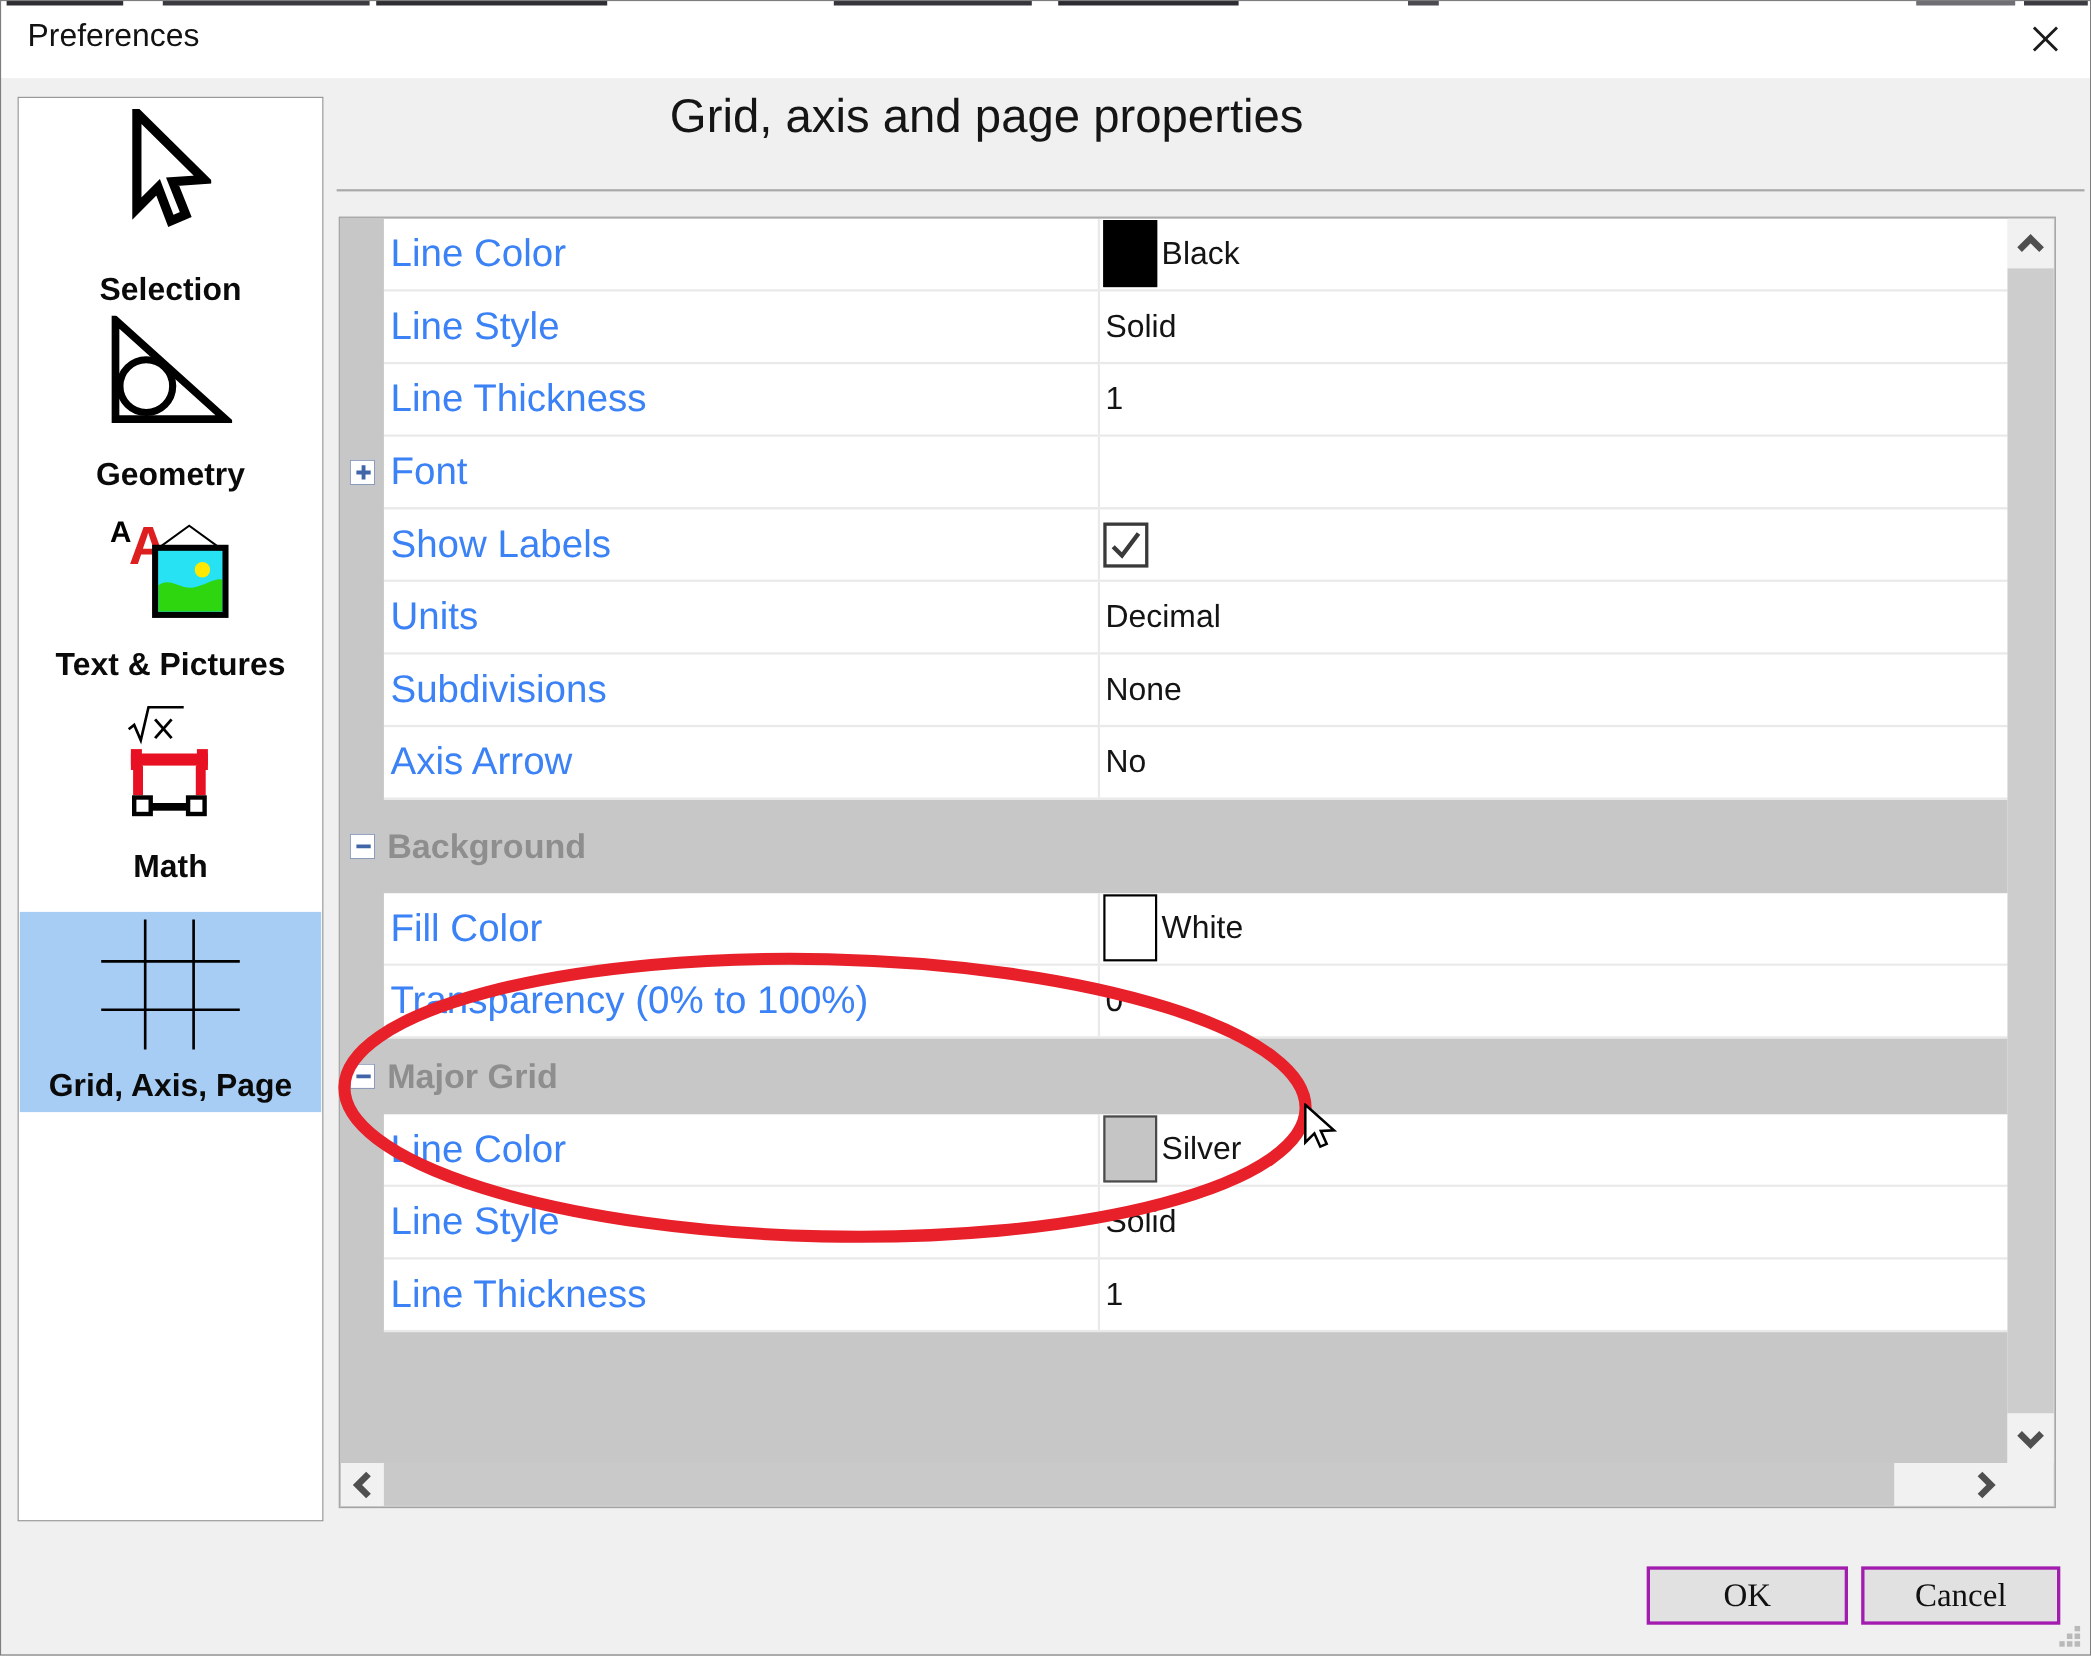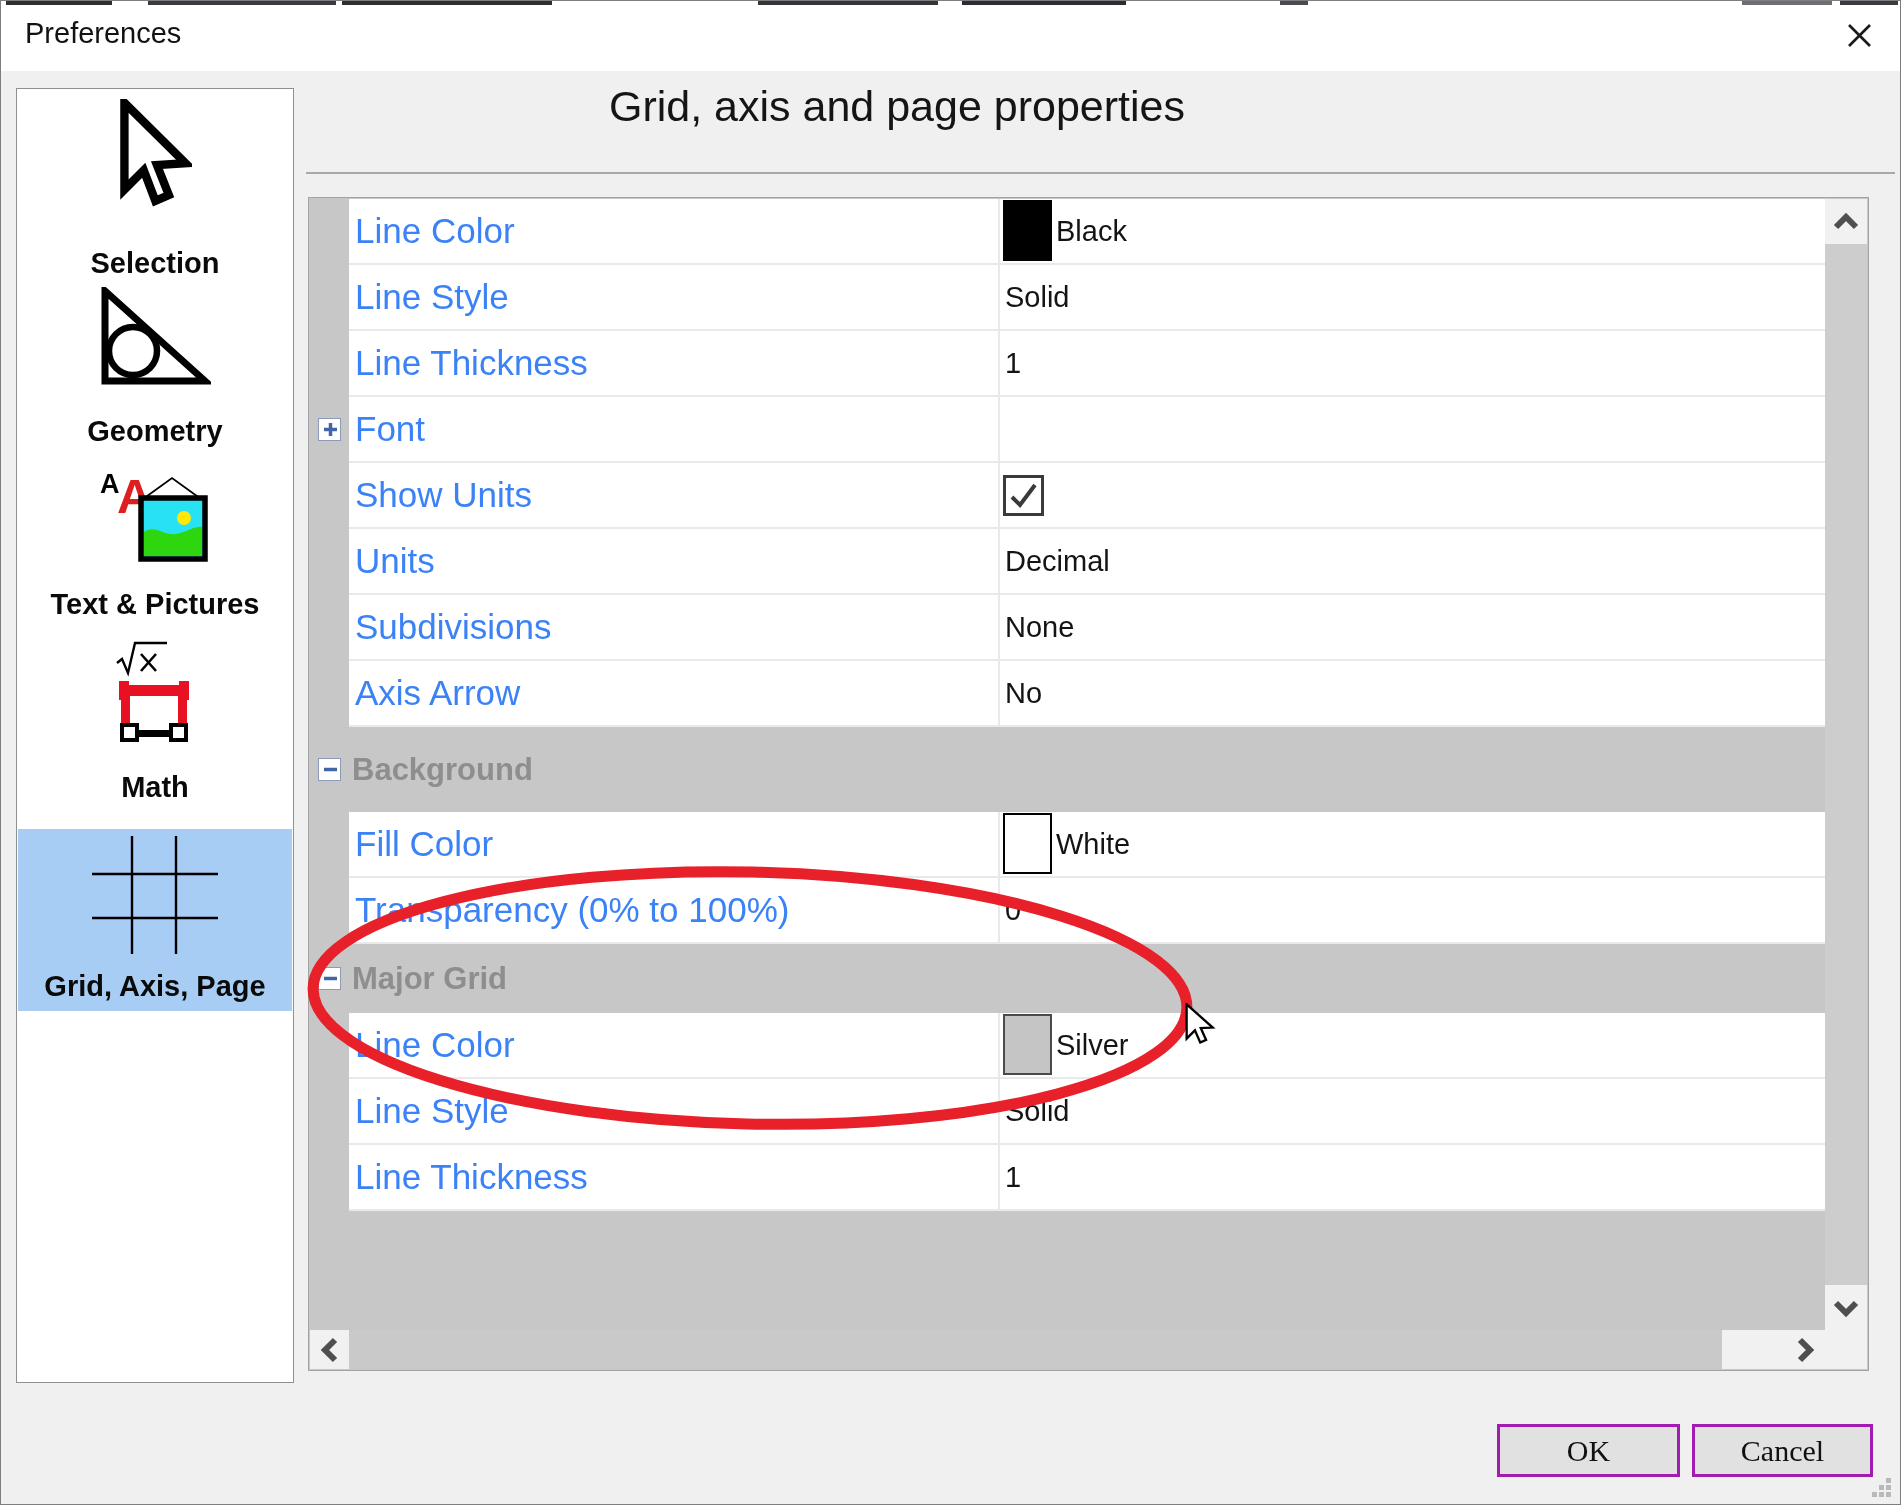--- a/index.html
+++ b/index.html
@@ -200,21 +200,21 @@
             </svg>
           </div>
         </div>
         <div class="cell">
           <span class="plabel">Font</span>
         </div>
       </div>
       <div class="prow">
         <div class="gutter"></div>
         <div class="cell">
-          <span class="plabel">Show Units</span>
+          <span class="plabel">Show Labels</span>
           <div class="cb">
             <svg width="35" height="35" viewBox="0 0 35 35">
               <polyline points="6,19 14,27 29,7"></polyline>
             </svg>
           </div>
         </div>
       </div>
       <div class="prow">
         <div class="gutter"></div>
         <div class="cell">

